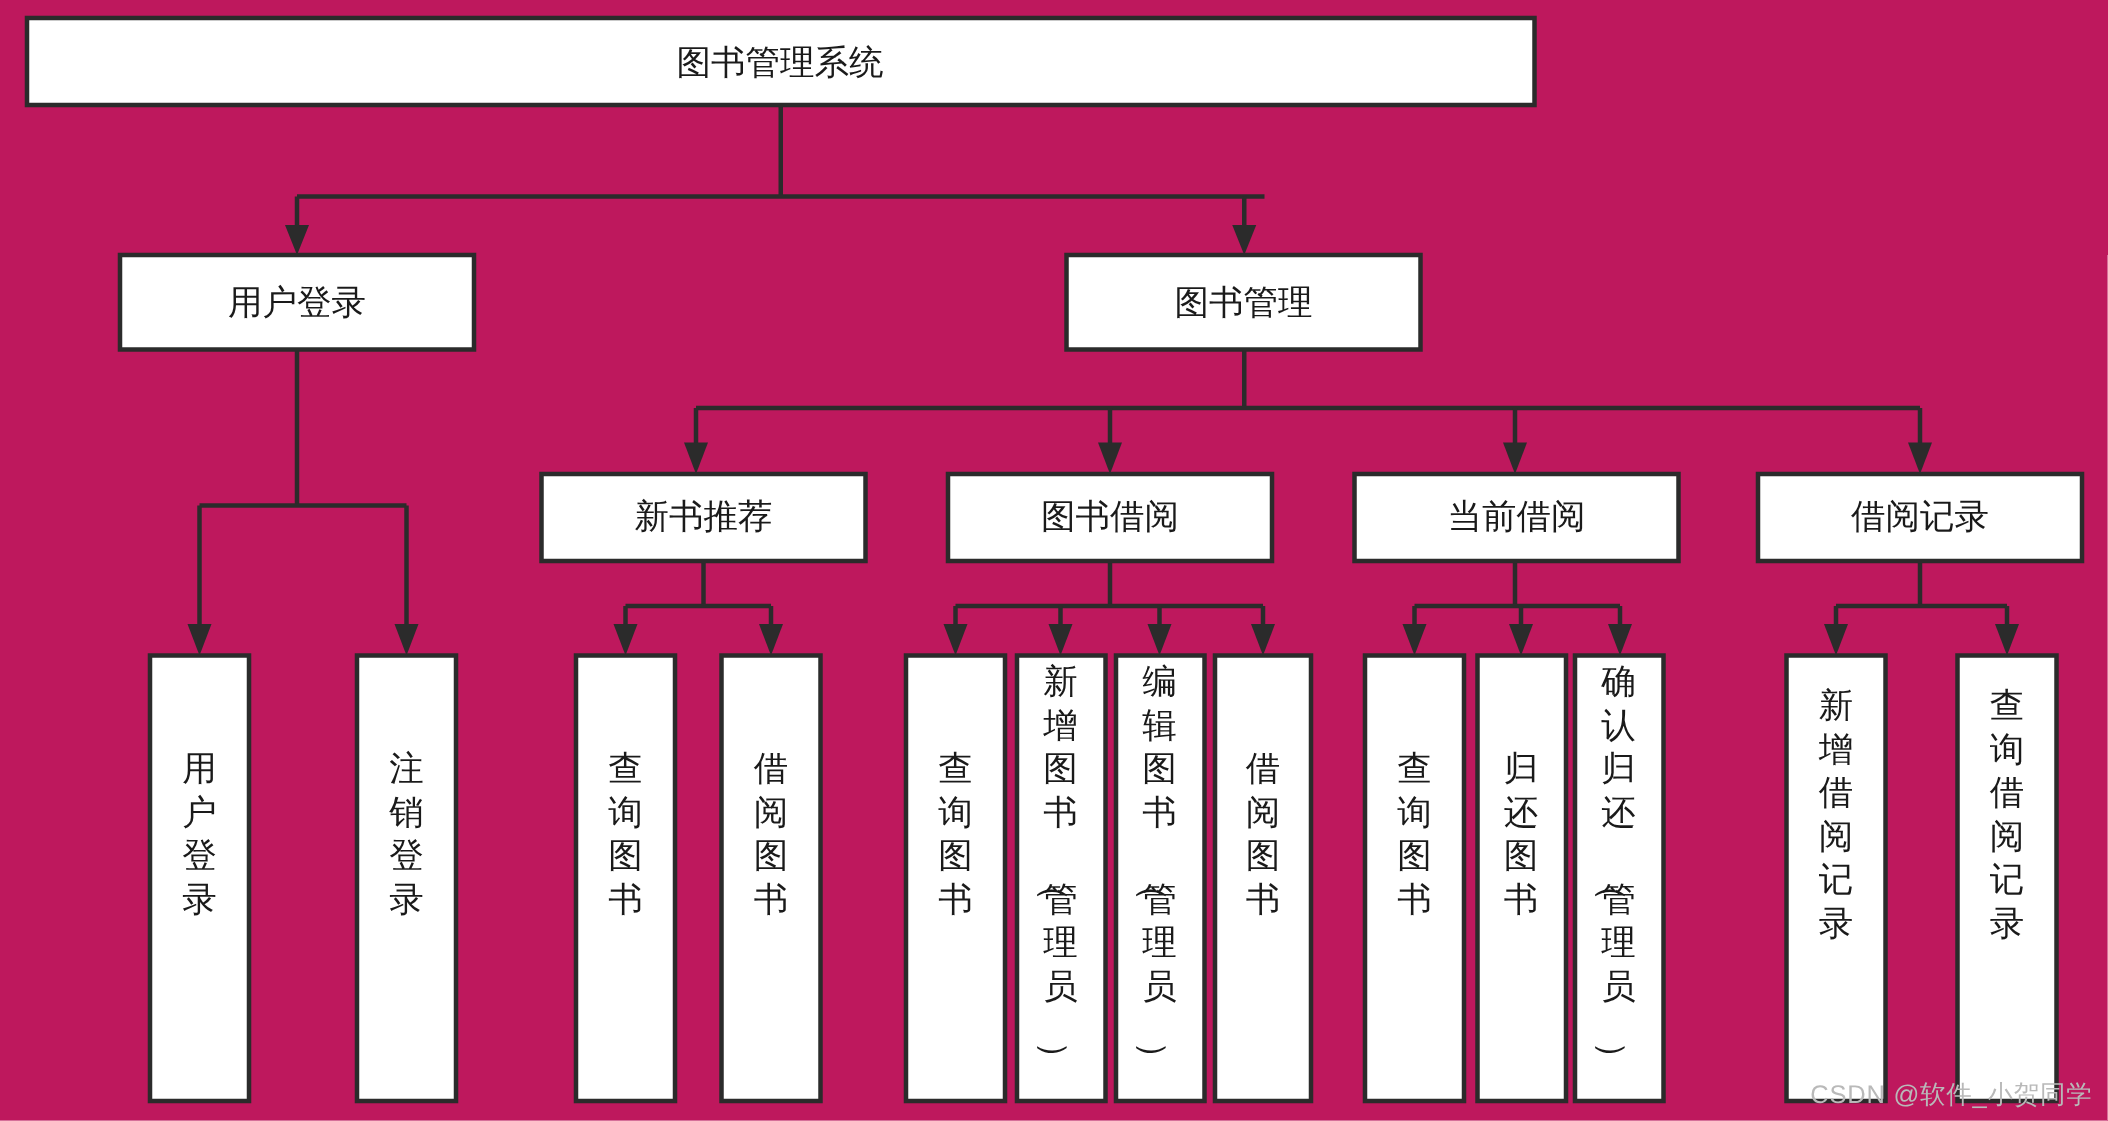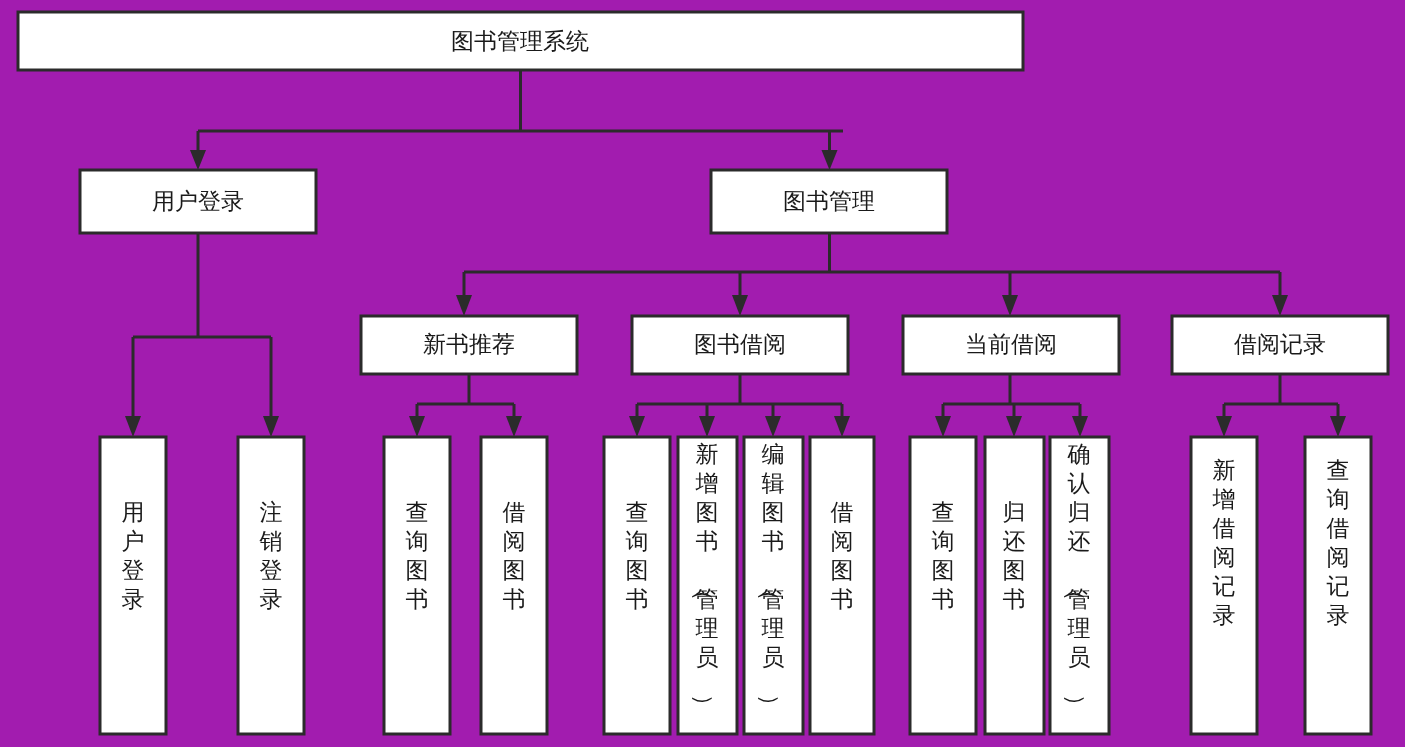--- a/index.html
+++ b/index.html
@@ -10,21 +10,21 @@
   body {
     width: 1405px;
     height: 747px;
     font-family: "Liberation Sans", "DejaVu Sans", sans-serif;
     overflow: hidden;
   }
   #diagram-root {
     position: relative;
     width: 1405px;
     height: 747px;
-    background: #a21caf;
+    background: #be185d;
   }
   svg#flow {
     position: absolute;
     left: 0;
     top: 0;
     width: 1405px;
     height: 747px;
     display: block;
   }
   .node-rect {
@@ -232,13 +232,14 @@
       <text class="node-label-v" x="1224" y="478"><tspan x="1224" dy="0">新</tspan><tspan x="1224" dy="29">增</tspan><tspan x="1224" dy="29">借</tspan><tspan x="1224" dy="29">阅</tspan><tspan x="1224" dy="29">记</tspan><tspan x="1224" dy="29">录</tspan></text>
     </g>
 
     <g>
       <rect class="node-rect" x="1305" y="437" width="66" height="297"></rect>
       <text class="node-label-v" x="1338" y="478"><tspan x="1338" dy="0">查</tspan><tspan x="1338" dy="29">询</tspan><tspan x="1338" dy="29">借</tspan><tspan x="1338" dy="29">阅</tspan><tspan x="1338" dy="29">记</tspan><tspan x="1338" dy="29">录</tspan></text>
     </g>
 
   </svg>
 
+  <div class="watermark">CSDN @软件_小贺同学</div>
 </div>
 
 </body></html>

